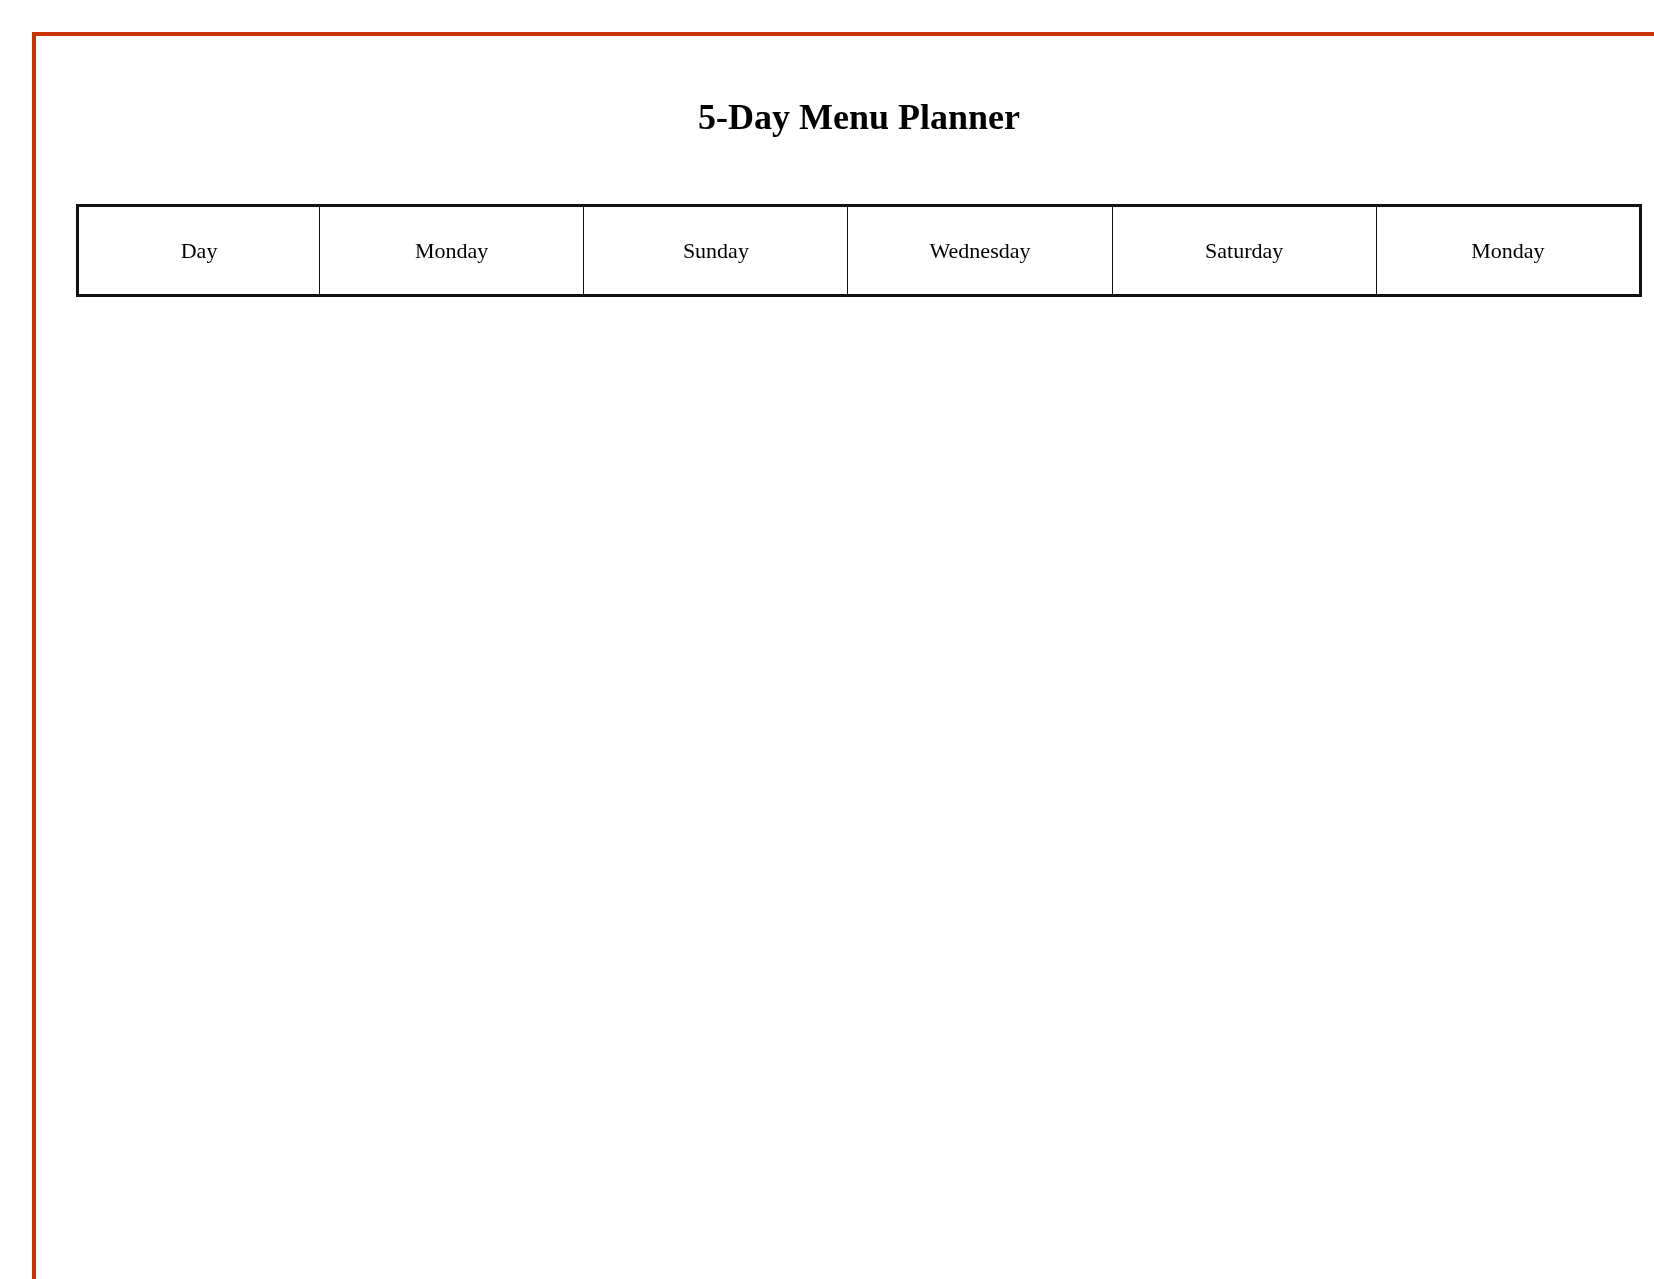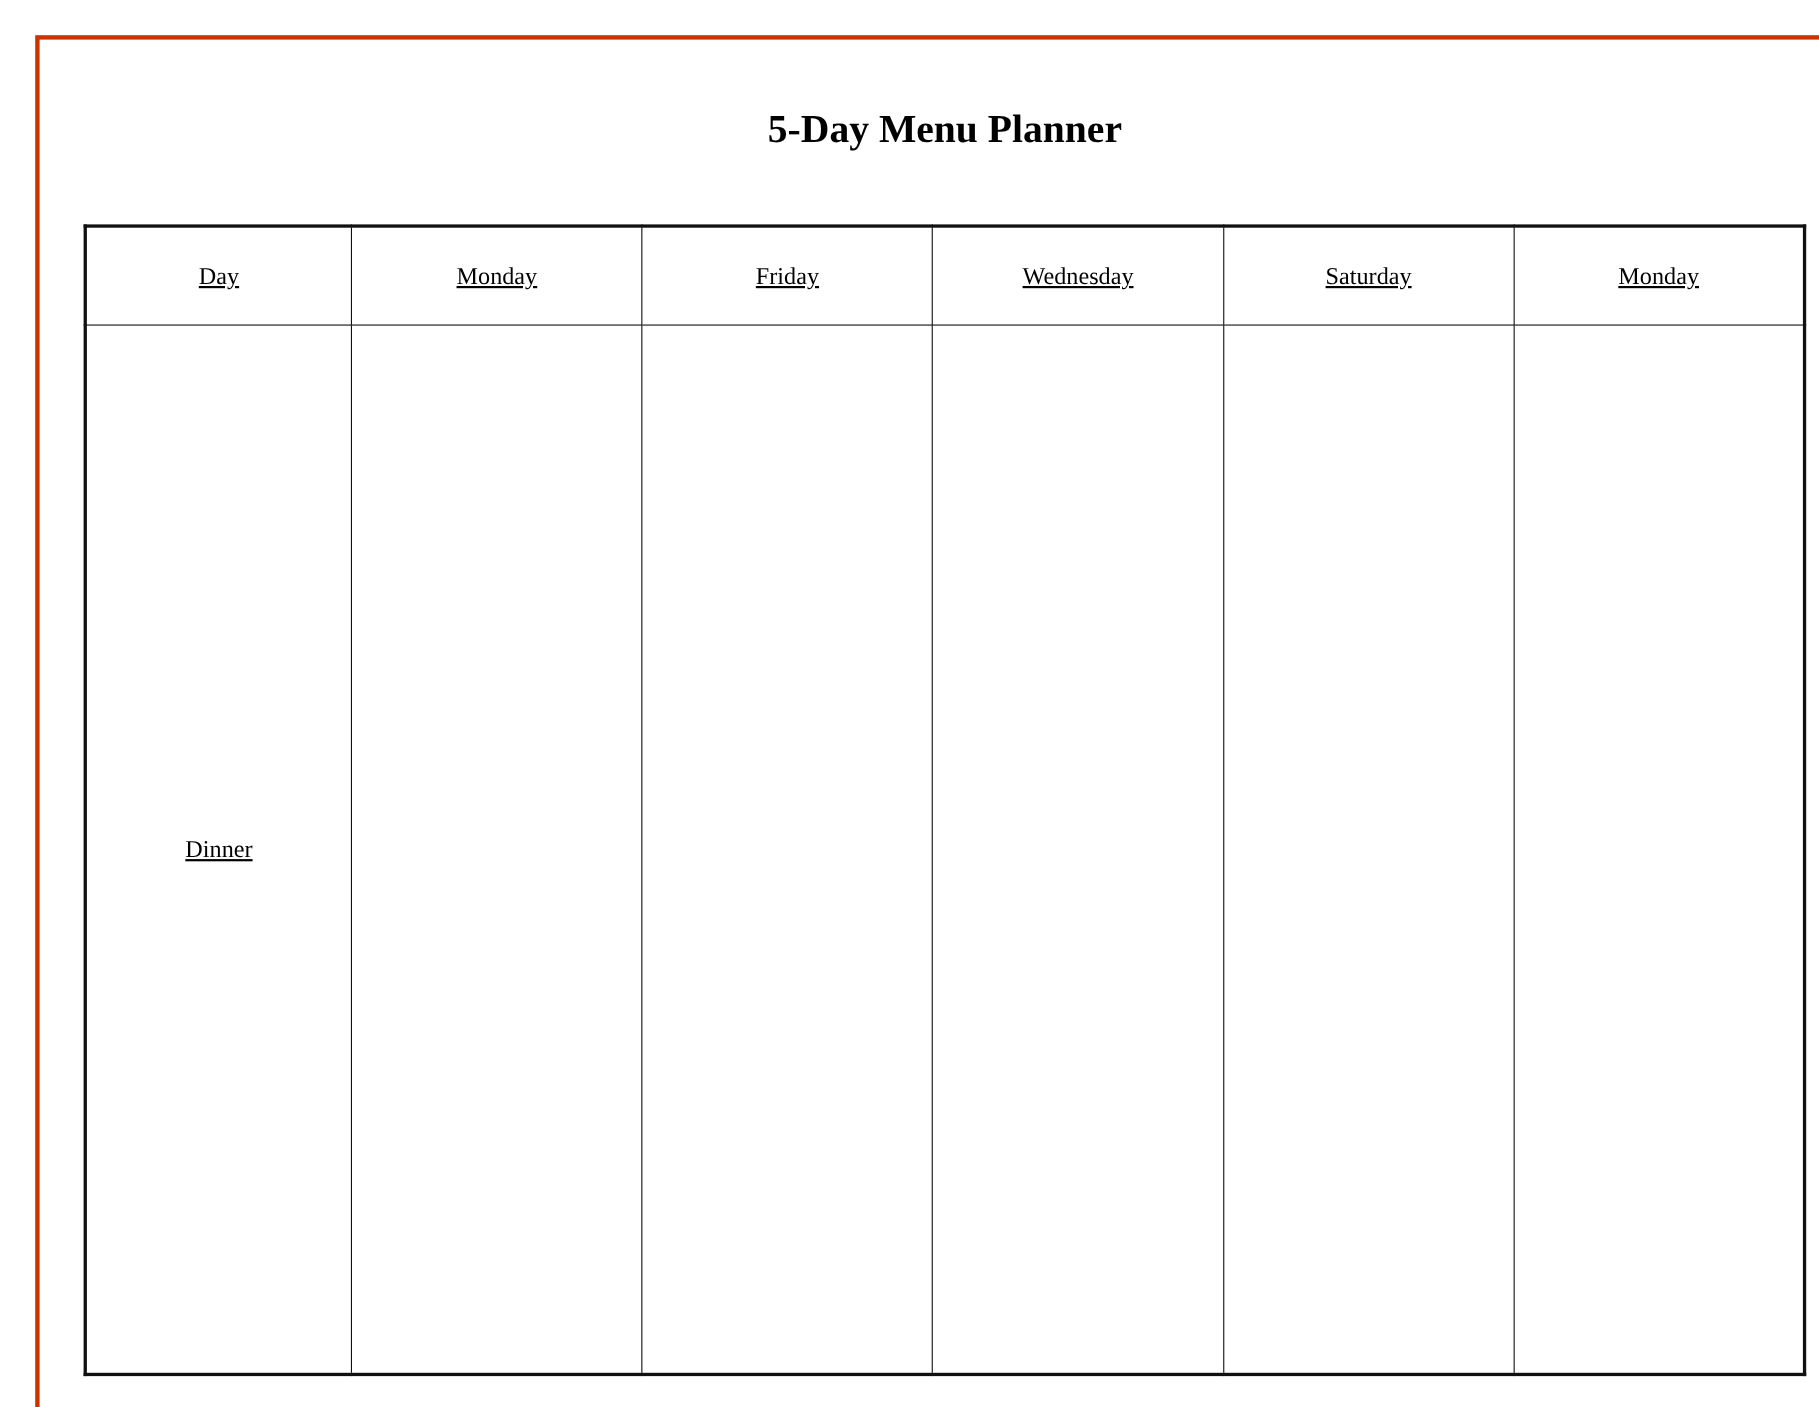--- a/index.html
+++ b/index.html
@@ -36,21 +36,20 @@
       flex: 1;
     }
 
     .planner-table th,
     .planner-table td {
       border: 1.5px solid #111111;
       text-align: center;
       vertical-align: middle;
       font-size: 22px;
       font-family: Georgia, serif;
-      text-decoration: underline;
     }
 
     .planner-table thead th {
       padding: 18px 10px;
       font-weight: normal;
       height: 90px;
     }
 
     .planner-table tbody td {
       height: 200px;
@@ -72,29 +71,21 @@
 </head>
 <body>
 
 <h1 class="page-title">5-Day Menu Planner</h1>
 
 <table class="planner-table">
   <thead>
     <tr>
       <th class="day-col">Day</th>
       <th class="weekday-col">Monday</th>
-      <th class="weekday-col">Friday</th>
+      <th class="weekday-col">Sunday</th>
       <th class="weekday-col">Wednesday</th>
       <th class="weekday-col">Saturday</th>
       <th class="weekday-col">Monday</th>
     </tr>
   </thead>
   <tbody>
-    <tr>
-      <td>Dinner</td>
-      <td contenteditable="true" style=""></td>
-      <td contenteditable="true" style=""></td>
-      <td contenteditable="true" style=""></td>
-      <td contenteditable="true" style=""></td>
-      <td contenteditable="true" style=""></td>
-    </tr>
   </tbody>
 </table>
 
 </body></html>

